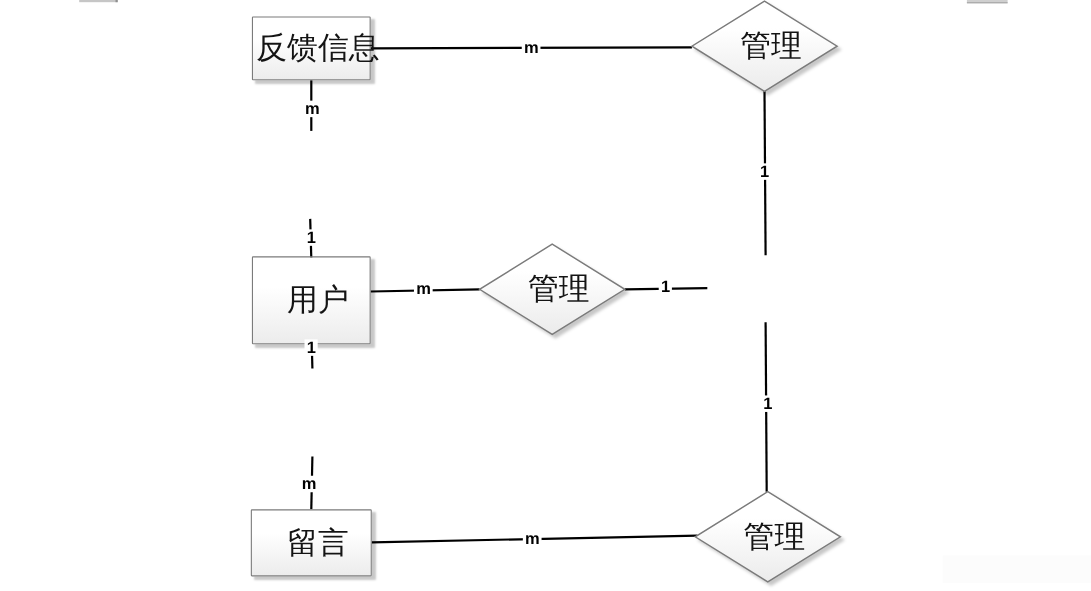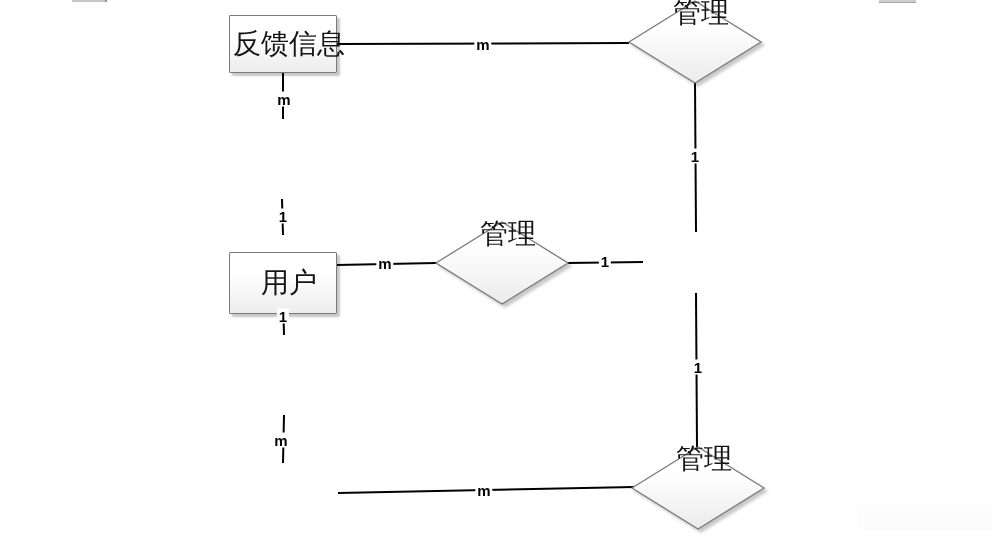--- a/index.html
+++ b/index.html
@@ -11,21 +11,21 @@
     position:absolute;
     box-sizing:border-box;
     border:1.4px solid #7b7b7b;
     border-radius:1px;
     background:linear-gradient(to bottom,#ffffff 35%,#ececec 100%);
     box-shadow:3px 3px 2px rgba(0,0,0,0.22);
     display:flex;align-items:center;justify-content:center;
   }
   .diamond{
     position:absolute;width:138px;height:86px;
-    display:flex;align-items:flex-start;justify-content:center;
+    display:flex;align-items:center;justify-content:center;
   }
   .diamond svg{position:absolute;left:0;top:0;
     filter:drop-shadow(3px 3px 1.5px rgba(0,0,0,0.22));}
   .shape-label{
     position:relative;
     font-size:28px;color:#141414;line-height:1;
     letter-spacing:0px;white-space:nowrap;margin-left:12px;
   }
   .card{
     position:absolute;transform:translate(-50%,-50%);
@@ -64,22 +64,25 @@
     <line x1="695" y1="83" x2="696" y2="232" stroke="#000" stroke-width="2"></line>
     <line x1="696" y1="293" x2="697" y2="447" stroke="#000" stroke-width="2"></line>
     <line x1="283" y1="297" x2="284" y2="335" stroke="#000" stroke-width="2"></line>
     <line x1="284" y1="415" x2="283" y2="463" stroke="#000" stroke-width="2"></line>
     <line x1="338" y1="493" x2="634" y2="487" stroke="#000" stroke-width="2"></line>
   </svg>
 
   <div class="entity" style="left:229px;top:15px;width:108px;height:58px">
     <span class="shape-label">反馈信息</span>
   </div>
-  <div class="entity" style="left:229px;top:252px;width:108px;height:62px">
+  <div class="entity" style="left:229px;top:233px;width:108px;height:80px">
     <span class="shape-label">用户</span>
+  </div>
+  <div class="entity" style="left:228px;top:463px;width:110px;height:61px">
+    <span class="shape-label">留言</span>
   </div>
 
   <div class="diamond" style="left:626px;top:-1px">
     <svg width="138" height="86">
       <polygon points="69,2 135,43 69,84 3,43" fill="url(#diamondGrad)" stroke="#7b7b7b" stroke-width="1.3"></polygon>
     </svg>
     <span class="shape-label">管理</span>
   </div>
   <div class="diamond" style="left:433px;top:220px">
     <svg width="138" height="86">

